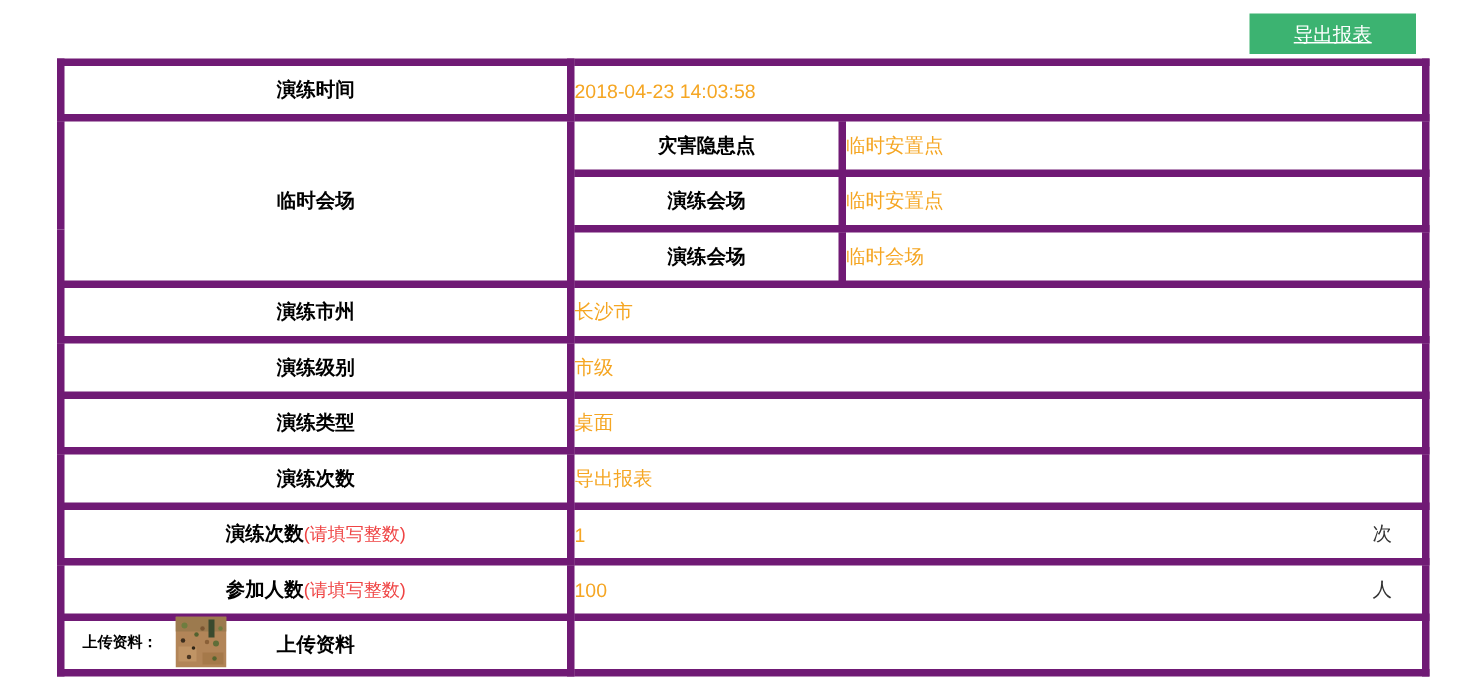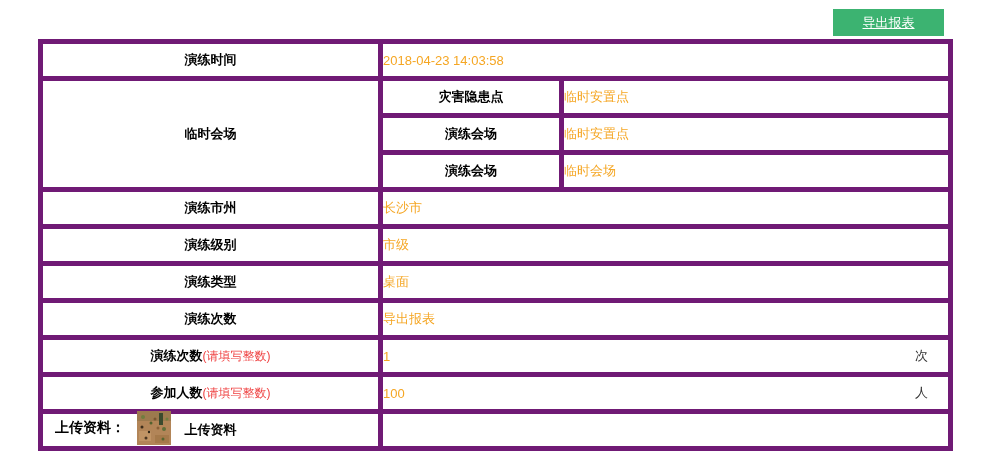--- a/index.html
+++ b/index.html
@@ -79,21 +79,21 @@
   }
   .upload-row {
     position: absolute;
     left: 55px;
     top: 408px;
     height: 40px;
     display: flex;
     align-items: center;
   }
   .upload-label {
-    font-size: 14px;
+    font-size: 10px;
     font-weight: bold;
     color: #000000;
     margin-right: 12px;
   }
   .thumb {
     width: 34px;
     height: 34px;
     display: inline-block;
     cursor: pointer;
     line-height: 0;

